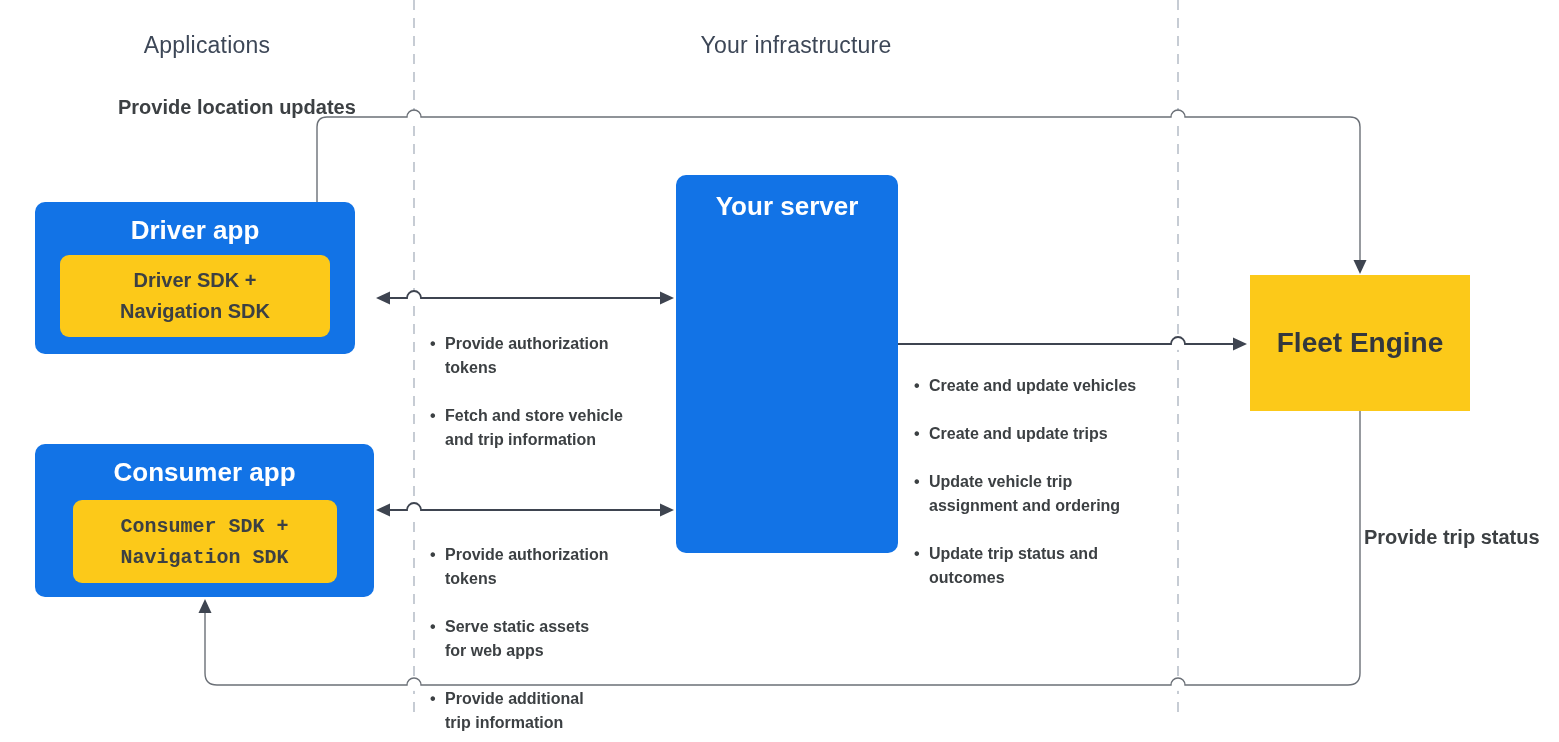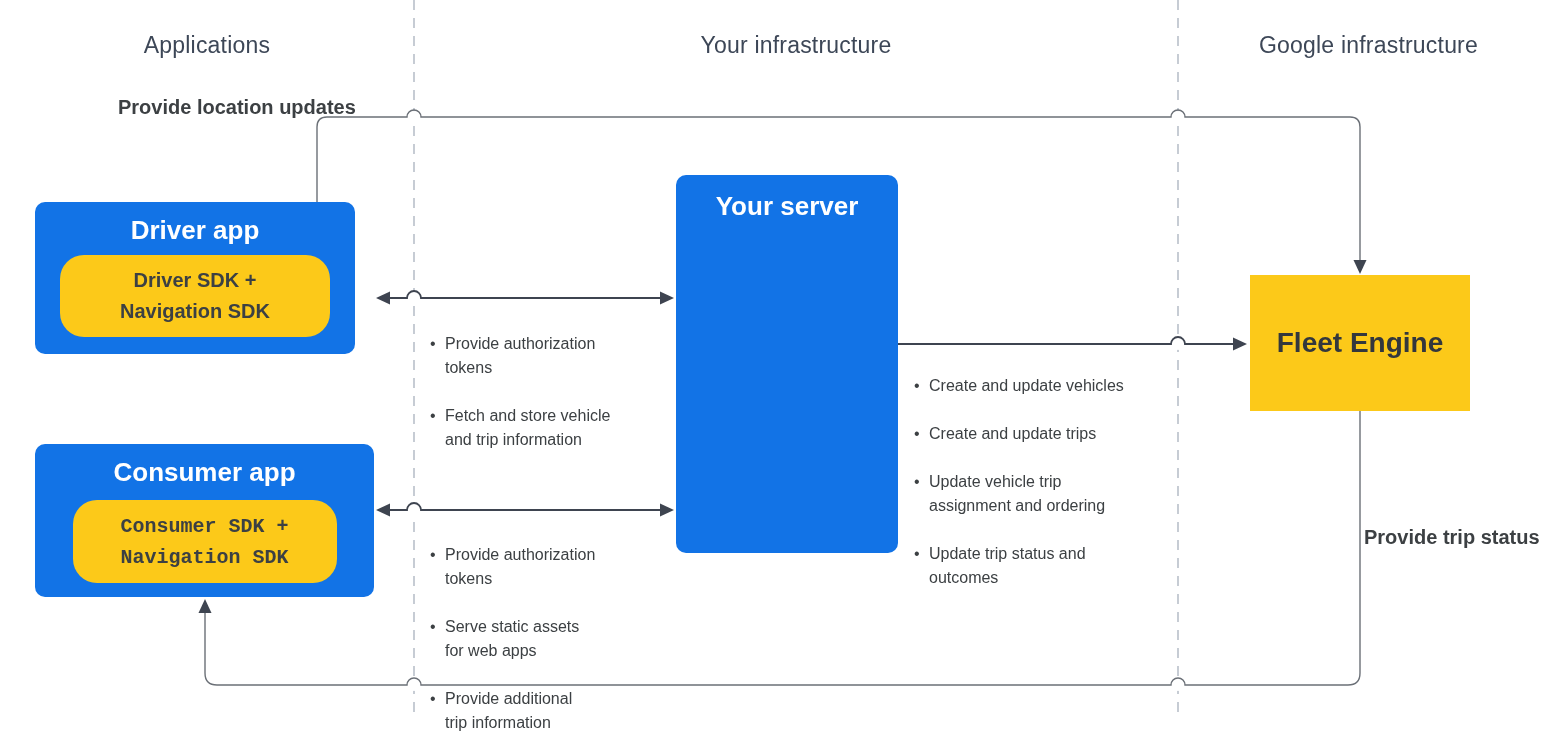--- a/index.html
+++ b/index.html
@@ -22,52 +22,51 @@
   .yellow-box{ background:#FCC919; border-radius:9px; }
 
   .app-title {
     color:#ffffff; font-weight:bold; font-size:26px; text-align:center;
     margin-top:13px;
   }
   .sdk-box {
     position:absolute; left:50%; transform:translateX(-50%);
     display:flex; align-items:center; justify-content:center;
     text-align:center; white-space:pre-line;
-    color:#3C4043; font-weight:bold; font-size:20px; line-height:31px;border-radius:24px;
+    color:#3C4043; font-weight:bold; font-size:20px; line-height:31px;
   }
   .server-title {
     color:#ffffff; font-weight:bold; font-size:26px; text-align:center;
     margin-top:16px;
   }
   .fleet-box {
     display:flex; align-items:center; justify-content:center;
     color:#33373D; font-weight:bold; font-size:28px;
   }
 
   .flow-label {
     position:absolute; font-weight:bold; font-size:20px; color:#3C4043;
     white-space:nowrap;
   }
 
   .bullets {
     position:absolute; margin:0; padding:0; list-style:none;
-    color:#3C4043; font-weight:normal; font-size:16px; line-height:24px;
+    color:#3C4043; font-weight:bold; font-size:16px; line-height:24px;
     white-space:pre-line;
   }
   .bullets li { position:relative; padding-left:17px; }
   .bullets li::before { content:"\2022"; position:absolute; left:2px; top:0; }
 </style>
 </head>
 <body>
 
 <div class="canvas">
 
   <div class="col-header hdr-apps">Applications</div>
   <div class="col-header hdr-your">Your infrastructure</div>
-  <div class="col-header hdr-google">Google infrastructure</div>
 
   <svg class="overlay" width="1559" height="742" viewBox="0 0 1559 742">
 
     <line x1="414" y1="0" x2="414" y2="715" stroke="#B9C0CA" stroke-width="1.6" stroke-dasharray="10 8"></line>
     <line x1="1178" y1="0" x2="1178" y2="715" stroke="#B9C0CA" stroke-width="1.6" stroke-dasharray="10 8"></line>
 
     <g fill="#ffffff">
       <circle cx="414" cy="117" r="6"></circle>
         <circle cx="1178" cy="117" r="6"></circle>
       <circle cx="414" cy="298" r="6"></circle>

